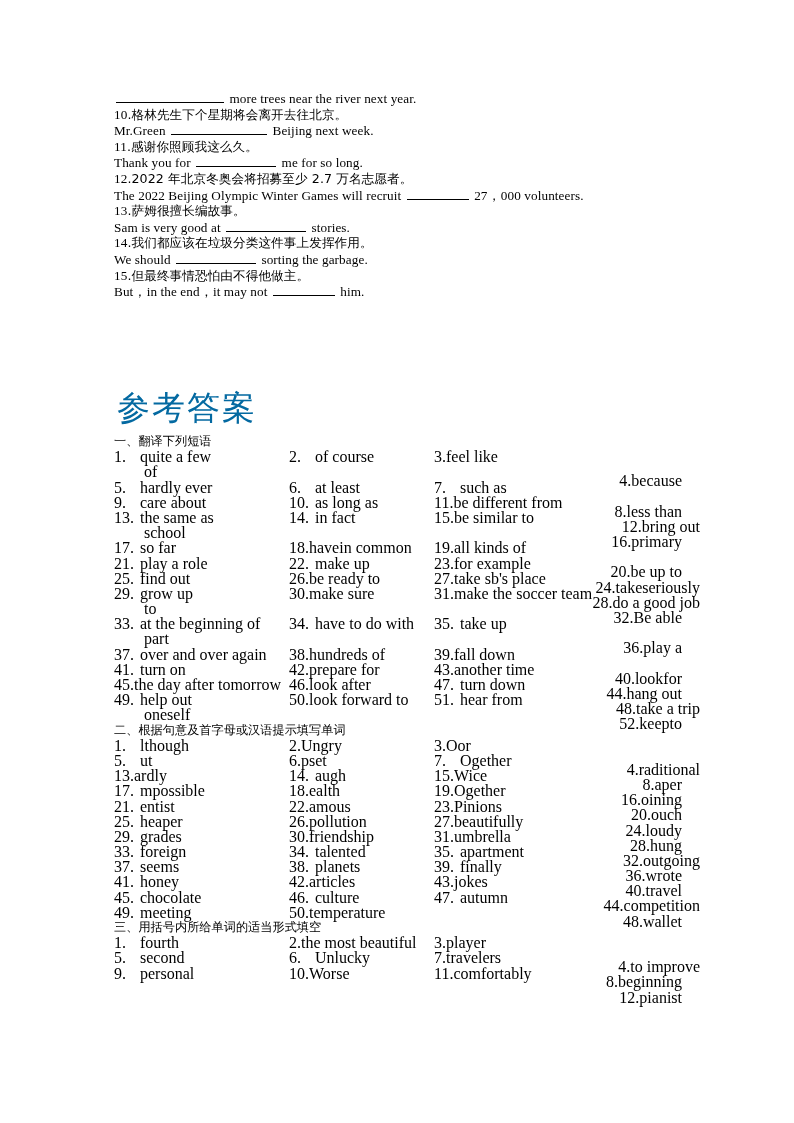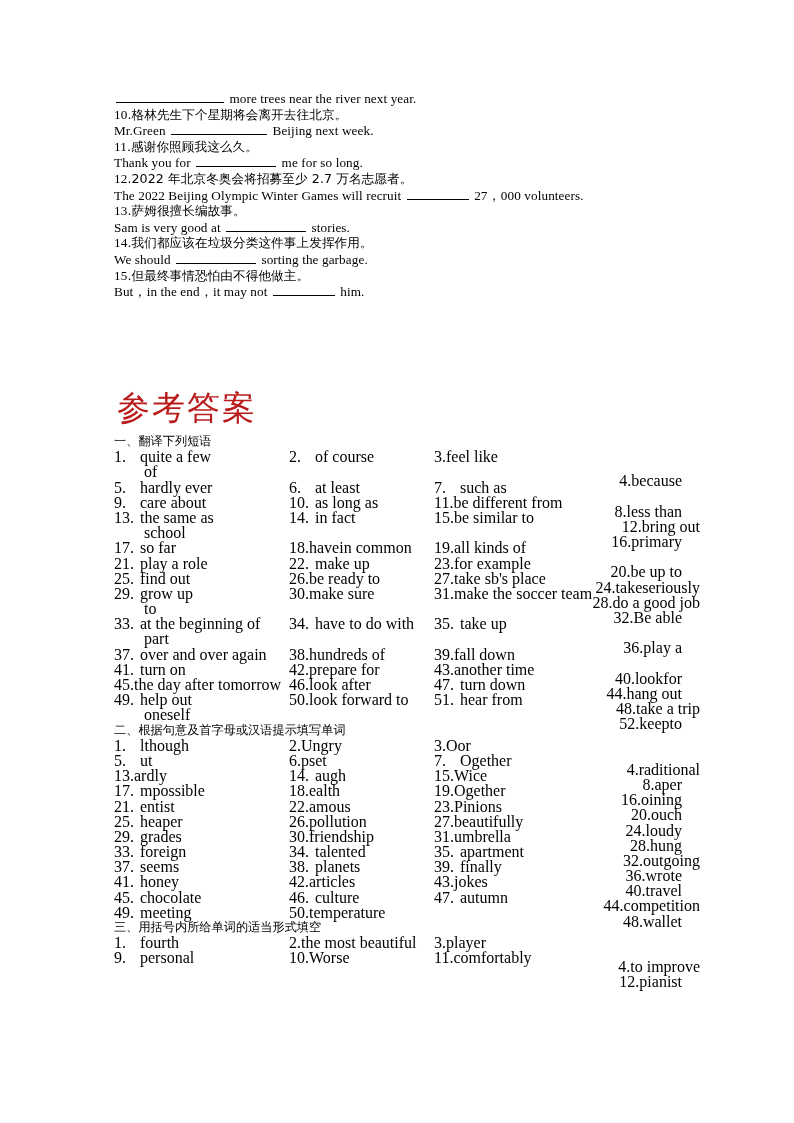--- a/index.html
+++ b/index.html
@@ -55,21 +55,21 @@
   .b-lg  { width: 108px; }
   .b-md  { width: 96px;  }
   .b-sm  { width: 80px;  }
   .b-xs  { width: 62px;  }
 
   
   .answer-title {
     position: absolute;
     left: 117px;
     top: 389px;
-    color: #b91c1c;
+    color: #0369a1;
     font-family: "DejaVu Sans", "Liberation Sans", sans-serif;
     font-size: 33px;
     line-height: 38px;
     letter-spacing: 2px;
     font-weight: normal;
   }
 
   
   .answers {
     position: absolute;
@@ -297,20 +297,26 @@
         <span class="cell c2"><span class="idx tight">50.</span><span>temperature</span></span>
       </div>
       <div class="sec-head">三、用括号内所给单词的适当形式填空</div>
       <div class="ans-row">
         <span class="cell c1"><span class="idx">1.</span><span>fourth</span></span>
         <span class="cell c2"><span class="idx tight">2.</span><span>the most beautiful</span></span>
         <span class="cell c3"><span class="idx tight">3.</span><span>player</span></span>
         <span class="cell c4 wide"><span class="idx tight">4.</span><span>to improve</span></span>
       </div>
       <div class="ans-row">
+        <span class="cell c1"><span class="idx">5.</span><span>second</span></span>
+        <span class="cell c2"><span class="idx">6.</span><span>Unlucky</span></span>
+        <span class="cell c3"><span class="idx tight">7.</span><span>travelers</span></span>
+        <span class="cell c4"><span class="idx tight">8.</span><span>beginning</span></span>
+      </div>
+      <div class="ans-row">
         <span class="cell c1"><span class="idx">9.</span><span>personal</span></span>
         <span class="cell c2"><span class="idx tight">10.</span><span>Worse</span></span>
         <span class="cell c3"><span class="idx tight">11.</span><span>comfortably</span></span>
         <span class="cell c4"><span class="idx tight">12.</span><span>pianist</span></span>
       </div>
     </div>
 
 </div>
 
 </body></html>

